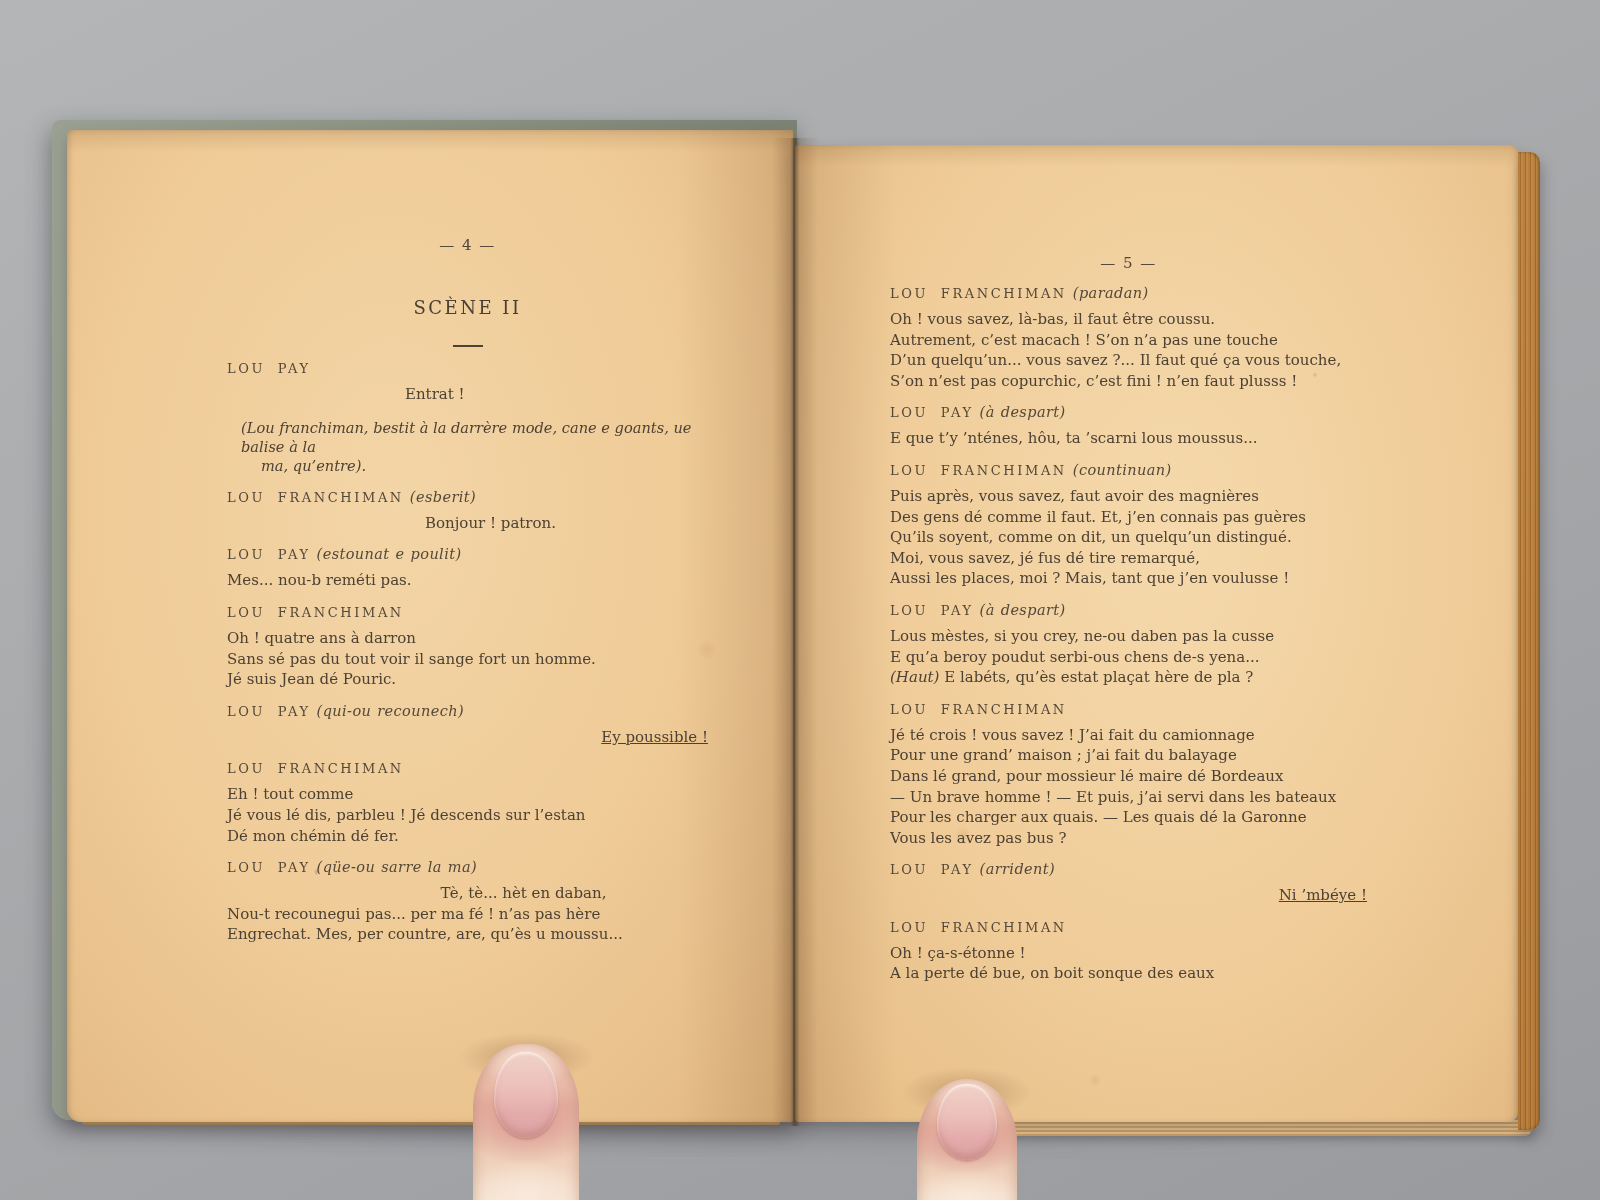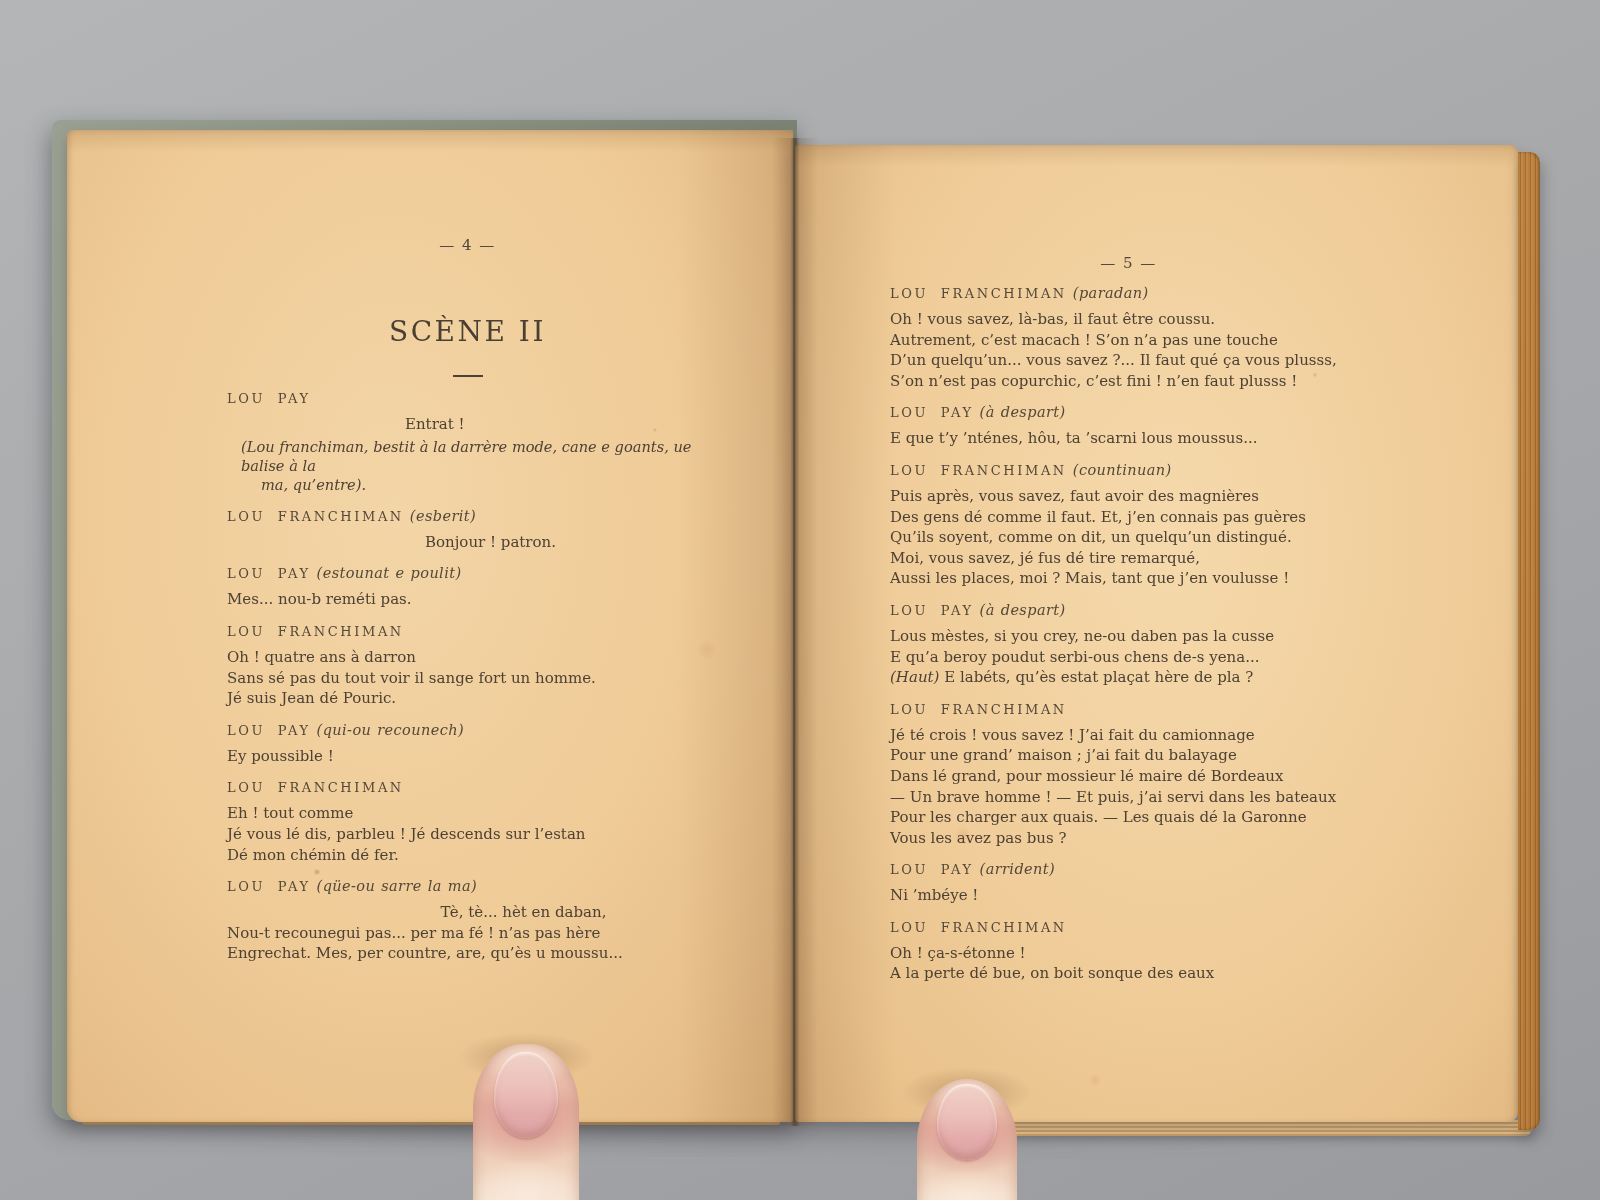--- a/index.html
+++ b/index.html
@@ -56,32 +56,32 @@
     background:repeating-linear-gradient(to bottom,#e0bd8a 0 2px,#c59c66 2px 4px);
     box-shadow:0 4px 8px rgba(55,55,60,.3);}
   .stack-bottom-left{position:absolute;left:80px;top:1118px;width:700px;height:7px;z-index:2;
     background:linear-gradient(to bottom,#caa26c,#b08651);border-radius:0 0 4px 10px;}
 
   
   .page-content{position:absolute;color:#4d4134;z-index:4;}
   .content-left{left:160px;right:85px;top:0;bottom:0;padding-top:106px;}
   .content-right{left:95px;right:151px;top:0;bottom:0;padding-top:109px;}
   .page-number{text-align:center;font-size:15px;letter-spacing:1.5px;color:#51453a;}
-  .scene-heading{text-align:center;font-size:28px;letter-spacing:2.5px;margin-top:61px;color:#4a3f33;}
+  .scene-heading{text-align:center;font-size:18px;letter-spacing:2.5px;margin-top:43px;color:#4a3f33;}
   .heading-rule{width:30px;height:2px;background:#4d4134;margin:27px auto 0;}
   .speaker{text-align:left;margin:13px 0 7px;font-size:13px;line-height:17px;
            letter-spacing:2.6px;word-spacing:6px;color:#544839;}
   .speaker-note{font-style:italic;font-size:14.5px;letter-spacing:.4px;word-spacing:1px;}
   .verse-line{font-size:15px;line-height:20.6px;}
-  .align-center{text-align:left;}
+  .align-center{text-align:right;text-decoration:underline;}
   .align-center-right{text-align:center;padding-left:112px;}
   .align-center-right-far{padding-left:198px;}
   .align-right{text-align:left;padding-right:24px;}
   .align-indent{padding-left:178px;}
-  .stage-direction{font-style:italic;font-size:14.6px;line-height:19.4px;margin:2px 0 2px;}
+  .stage-direction{font-style:italic;font-size:14.6px;line-height:19.4px;margin:13px 0 2px;}
   .stage-line-1{padding-left:14px;}
   .stage-line-2{padding-left:34px;}
   .inline-stage{font-style:italic;}
 
   
   .content-left .speaker:first-of-type{margin-top:27px;}
   .content-right .speaker:first-of-type{margin-top:15px;}
 
   
   .finger{position:absolute;z-index:6;}
@@ -146,21 +146,21 @@
         <div class="verse-line">Engrechat. Mes, per countre, are, qu’ès u moussu...</div>
       </div>
   </div>
 
   <div class="page page-right">
     <div class="page-content content-right" id="content-right">
         <div class="page-number">— 5 —</div>
         <div class="speaker"><span class="speaker-name">LOU FRANCHIMAN</span><span class="speaker-note"> (paradan)</span></div>
         <div class="verse-line">Oh ! vous savez, là-bas, il faut être coussu.</div>
         <div class="verse-line">Autrement, c’est macach ! S’on n’a pas une touche</div>
-        <div class="verse-line">D’un quelqu’un... vous savez ?... Il faut qué ça vous plusss,</div>
+        <div class="verse-line">D’un quelqu’un... vous savez ?... Il faut qué ça vous touche,</div>
         <div class="verse-line">S’on n’est pas copurchic, c’est fini ! n’en faut plusss !</div>
         <div class="speaker"><span class="speaker-name">LOU PAY</span><span class="speaker-note"> (à despart)</span></div>
         <div class="verse-line">E que t’y ’nténes, hôu, ta ’scarni lous moussus...</div>
         <div class="speaker"><span class="speaker-name">LOU FRANCHIMAN</span><span class="speaker-note"> (countinuan)</span></div>
         <div class="verse-line">Puis après, vous savez, faut avoir des magnières</div>
         <div class="verse-line">Des gens dé comme il faut. Et, j’en connais pas guères</div>
         <div class="verse-line">Qu’ils soyent, comme on dit, un quelqu’un distingué.</div>
         <div class="verse-line">Moi, vous savez, jé fus dé tire remarqué,</div>
         <div class="verse-line">Aussi les places, moi ? Mais, tant que j’en voulusse !</div>
         <div class="speaker"><span class="speaker-name">LOU PAY</span><span class="speaker-note"> (à despart)</span></div>

